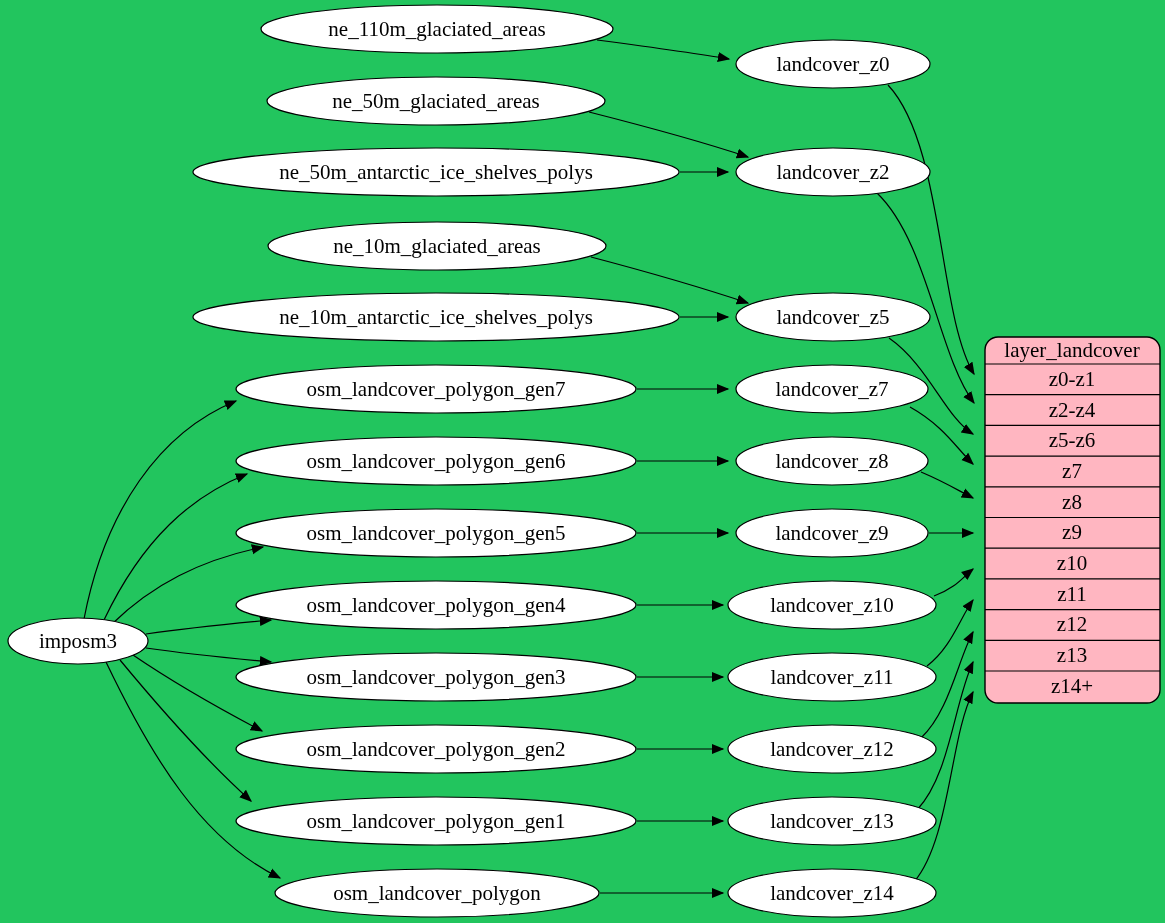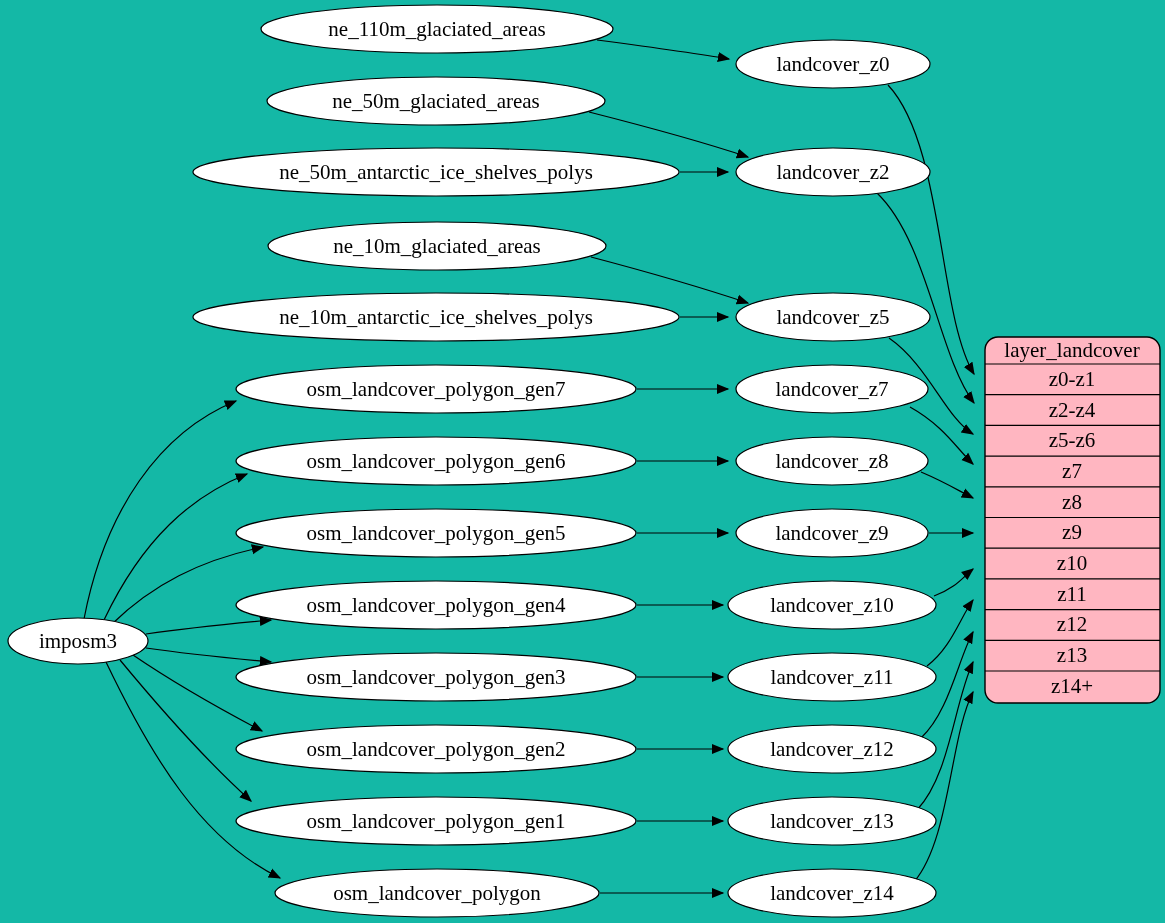--- a/index.html
+++ b/index.html
@@ -4,21 +4,21 @@
 <style>
   html, body {
     margin: 0;
     padding: 0;
     background: #ffffff;
   }
   .canvas {
     width: 1165px;
     height: 923px;
     position: relative;
-    background: #14b8a6;
+    background: #22c55e;
     overflow: hidden;
   }
   svg {
     display: block;
   }
   .node ellipse {
     fill: #ffffff;
     stroke: #000000;
     stroke-width: 1.2;
   }

